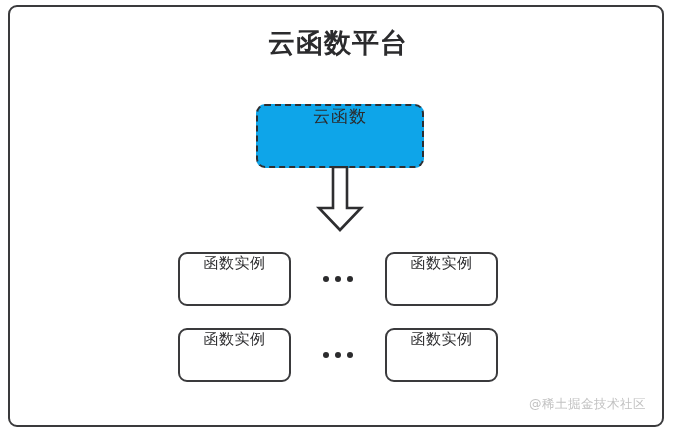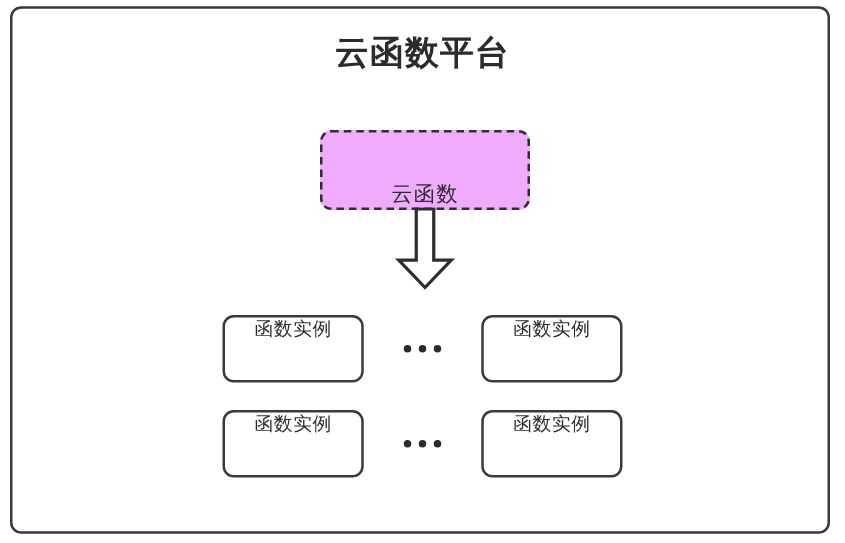--- a/index.html
+++ b/index.html
@@ -52,23 +52,23 @@
   
   .cloud-func-box {
     position: absolute;
     left: 256px;
     top: 104px;
     width: 168px;
     height: 64px;
     box-sizing: border-box;
     border: 2.5px dashed #2e2e30;
     border-radius: 9px;
-    background: #f0abfc;
-    display: flex;
-    align-items: flex-end;
+    background: #0ea5e9;
+    display: flex;
+    align-items: flex-start;
     justify-content: center;
   }
   .cloud-func-label {
     font-size: 17px;
     color: #2b2b2d;
     letter-spacing: 1px;
     line-height: 20px;
     white-space: nowrap;
   }
 
@@ -193,14 +193,15 @@
         <i></i>
         <i></i>
         <i></i>
       </span>
     </div>
     <div class="instance-box">
       <span class="instance-label">函数实例</span>
     </div>
   </div>
 
+  <div class="watermark">@稀土掘金技术社区</div>
 
 </div>
 
 </body></html>

